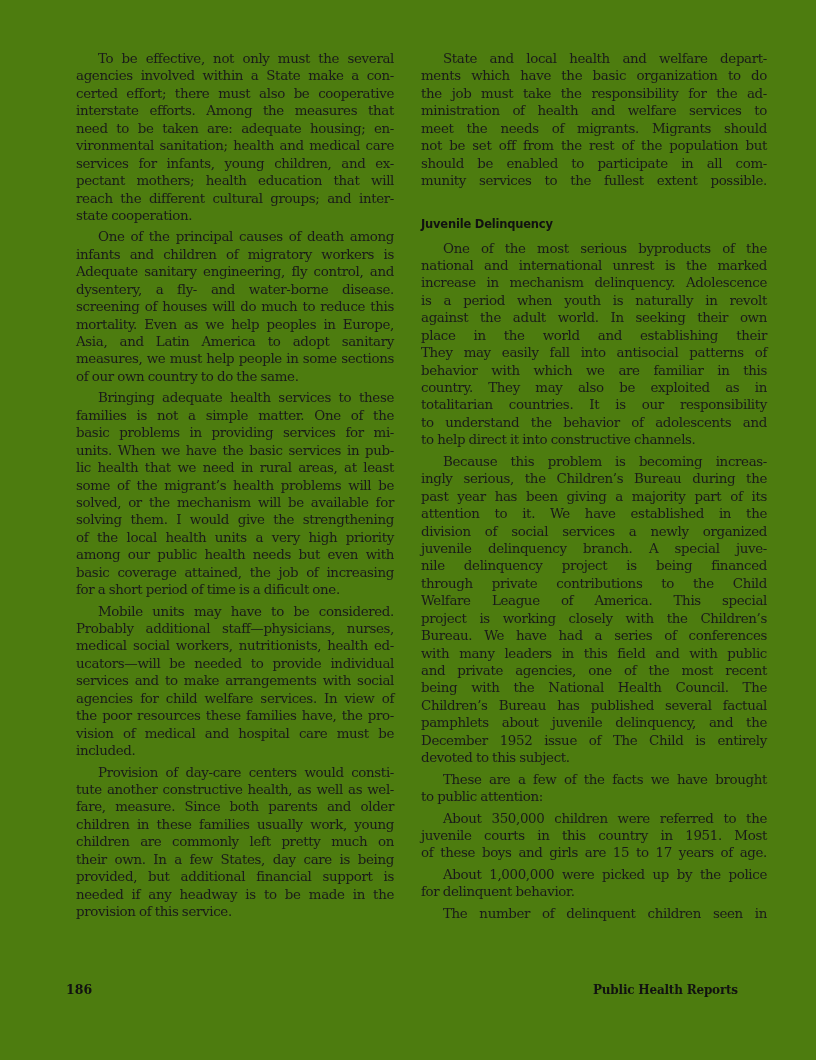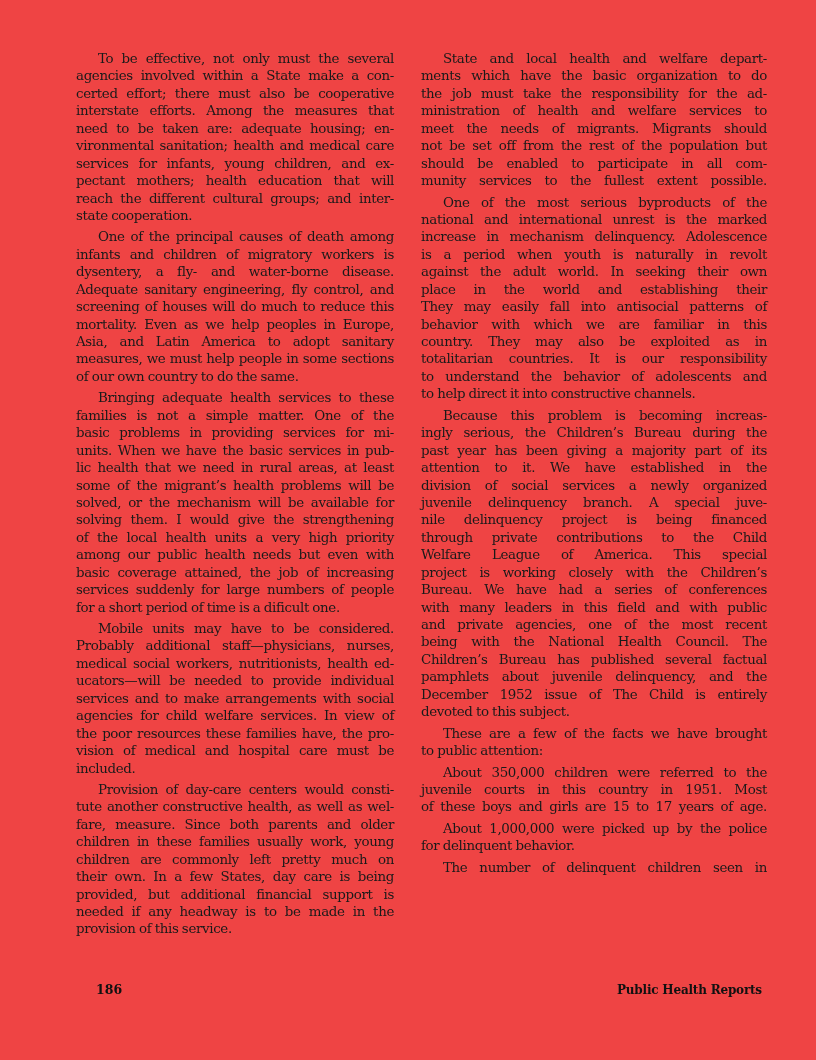--- a/index.html
+++ b/index.html
@@ -1,17 +1,17 @@
 <!DOCTYPE html>
 <html><head>
 <meta charset="utf-8">
 <style>
   html, body { margin: 0; padding: 0; background: #ffffff; }
   body { width: 816px; height: 1060px; position: relative; overflow: hidden; }
-  .page { position: absolute; left: 0; top: 0; width: 816px; height: 1060px; background: #ef4444; }
+  .page { position: absolute; left: 0; top: 0; width: 816px; height: 1060px; background: #4d7c0f; }
   .col { position: absolute; top: 50px; }
   .col-left { left: 76px; width: 318px; }
   .col-right { left: 421px; width: 346px; }
   .para { margin: 0 0 4px 0; }
   .line {
     font-family: "DejaVu Serif", "Liberation Serif", serif;
     font-size: 13.4px;
     line-height: 17.45px;
     color: #1a1a1a;
     text-align: justify;
@@ -29,26 +29,26 @@
     font-weight: bold;
     font-size: 11.5px;
     color: #111;
     margin: 27px 0 9px 0;
     letter-spacing: -0.2px;
   }
   .em { }
   .footer-left {
     position: absolute; left: 66px; top: 982px;
     font-family: "DejaVu Serif", "Liberation Serif", serif;
-    font-weight: bold; font-size: 12.5px; color: #111; margin-left: 30px;
+    font-weight: bold; font-size: 12.5px; color: #111;
   }
   .footer-right {
     position: absolute; left: 593px; top: 983px;
     font-family: "DejaVu Serif", "Liberation Serif", serif;
-    font-weight: bold; font-size: 12px; color: #111; letter-spacing: -0.2px; margin-left: 24px;
+    font-weight: bold; font-size: 12px; color: #111; letter-spacing: -0.2px;
   }
 </style>
 </head>
 <body>
 
 <div class="page">
 
   <div class="col col-left">
 
     <div class="para">
@@ -60,42 +60,41 @@
       <span class="line">vironmental sanitation; health and medical care</span>
       <span class="line">services for infants, young children, and ex-</span>
       <span class="line">pectant mothers; health education that will</span>
       <span class="line">reach the different cultural groups; and inter-</span>
       <span class="line last">state cooperation.</span>
     </div>
 
     <div class="para">
       <span class="line indent">One of the principal causes of death among</span>
       <span class="line">infants and children of migratory workers is</span>
+      <span class="line">Adequate sanitary engineering, fly control, and</span>
       <span class="line">dysentery, a fly- and water-borne disease.</span>
-      <span class="line">Adequate sanitary engineering, fly control, and</span>
       <span class="line">screening of houses will do much to reduce this</span>
       <span class="line">mortality.  Even as we help peoples in Europe,</span>
       <span class="line">Asia, and Latin America to adopt sanitary</span>
       <span class="line">measures, we must help people in some sections</span>
       <span class="line last">of our own country to do the same.</span>
     </div>
 
     <div class="para">
       <span class="line indent">Bringing adequate health services to these</span>
       <span class="line">families is not a simple matter.  One of the</span>
       <span class="line">basic problems in providing services for mi-</span>
       <span class="line">units.  When we have the basic services in pub-</span>
       <span class="line">lic health that we need in rural areas, at least</span>
       <span class="line">some of the migrant’s health problems will be</span>
       <span class="line">solved, or the mechanism will be available for</span>
       <span class="line">solving them.  I would give the strengthening</span>
       <span class="line">of the local health units a very high priority</span>
       <span class="line">among our public health needs but even with</span>
       <span class="line">basic coverage attained, the job of increasing</span>
-      <span class="line">services suddenly for large numbers of people</span>
       <span class="line last">for a short period of time is a dificult one.</span>
     </div>
 
     <div class="para">
       <span class="line indent">Mobile units may have to be considered.</span>
       <span class="line">Probably additional staff—physicians, nurses,</span>
       <span class="line">medical social workers, nutritionists, health ed-</span>
       <span class="line">ucators—will be needed to provide individual</span>
       <span class="line">services and to make arrangements with social</span>
       <span class="line">agencies for child welfare services.  In view of</span>
@@ -123,20 +122,21 @@
       <span class="line indent">State and local health and welfare depart-</span>
       <span class="line">ments which have the basic organization to do</span>
       <span class="line">the job must take the responsibility for the ad-</span>
       <span class="line">ministration of health and welfare services to</span>
       <span class="line">meet the needs of migrants.  Migrants should</span>
       <span class="line">not be set off from the rest of the population but</span>
       <span class="line">should be enabled to participate in all com-</span>
       <span class="line">munity services to the fullest extent possible.</span>
     </div>
 
+    <div class="heading">Juvenile Delinquency</div>
 
     <div class="para">
       <span class="line indent">One of the most serious byproducts of the</span>
       <span class="line">national and international unrest is the marked</span>
       <span class="line">increase in mechanism delinquency.  Adolescence</span>
       <span class="line">is a period when youth is naturally in revolt</span>
       <span class="line">against the adult world.  In seeking their own</span>
       <span class="line">place in the world and establishing their</span>
       <span class="line">They may easily fall into antisocial patterns of</span>
       <span class="line">behavior with which we are familiar in this</span>

